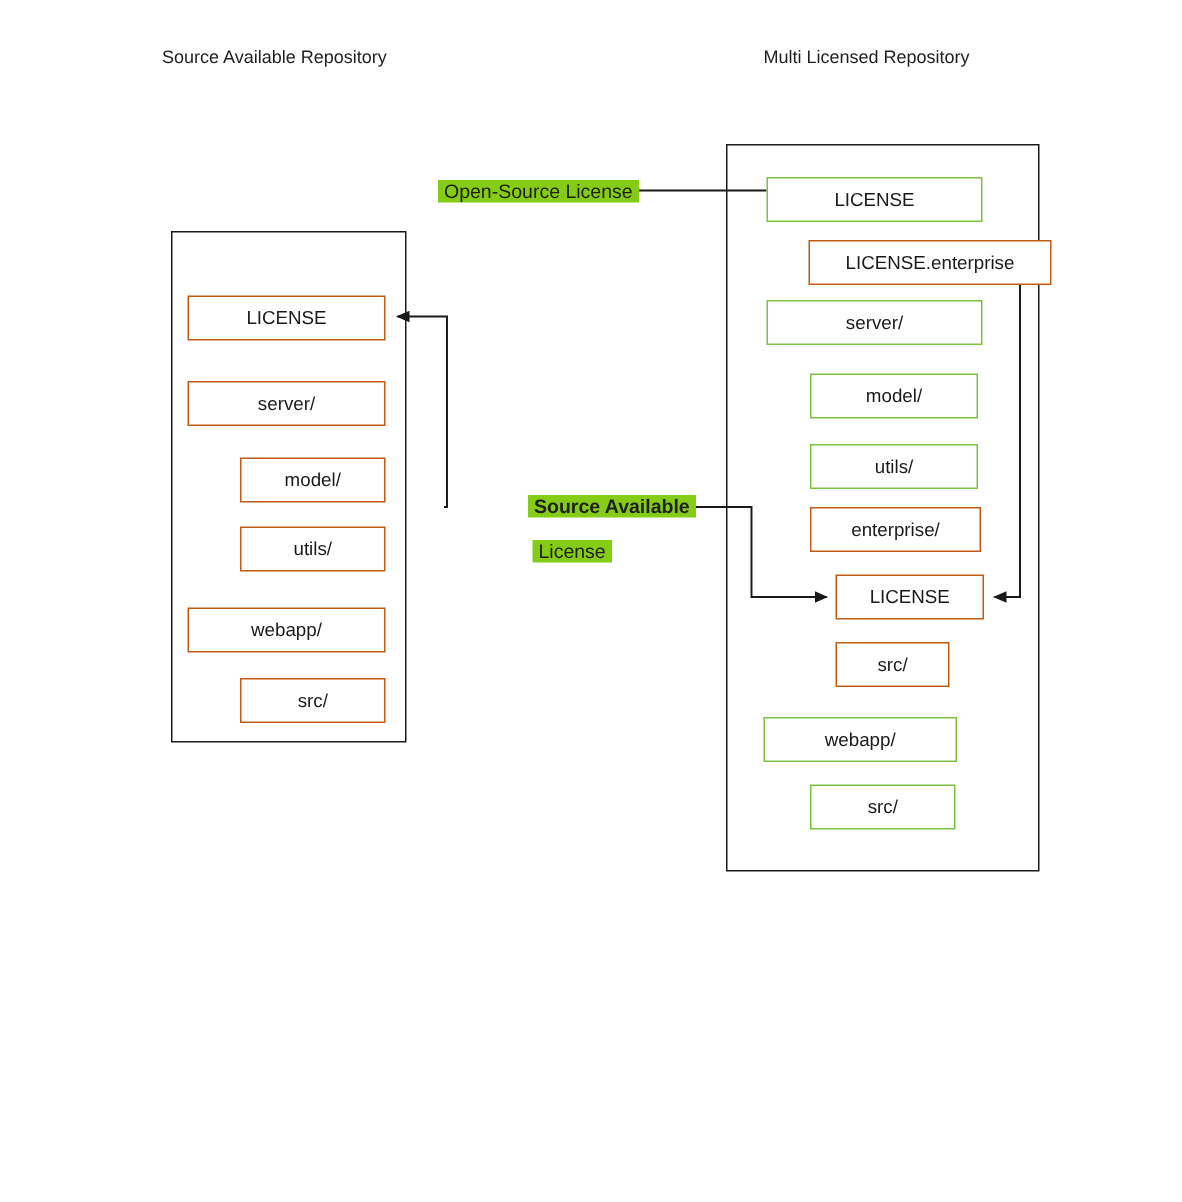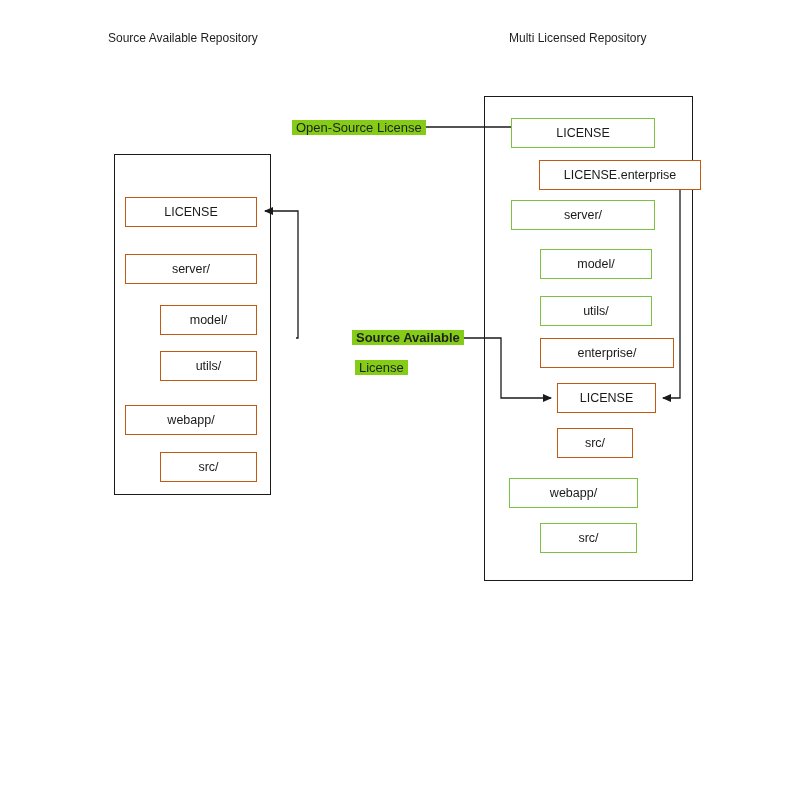--- a/index.html
+++ b/index.html
@@ -123,20 +123,20 @@
   <div class="node orange" style="left:160px; top:305px; width:97px;">model/</div>
   <div class="node orange" style="left:160px; top:351px; width:97px;">utils/</div>
   <div class="node orange" style="left:125px; top:405px; width:132px;">webapp/</div>
   <div class="node orange" style="left:160px; top:452px; width:97px;">src/</div>
 
   <div class="node green" style="left:511px; top:118px; width:144px;">LICENSE</div>
   <div class="node orange" style="left:511px; top:160px; width:162px;margin-left:28px;">LICENSE.enterprise</div>
   <div class="node green" style="left:511px; top:200px; width:144px;">server/</div>
   <div class="node green" style="left:540px; top:249px; width:112px;">model/</div>
   <div class="node green" style="left:540px; top:296px; width:112px;">utils/</div>
-  <div class="node orange" style="left:540px; top:338px; width:134px;text-align:right;">enterprise/</div>
+  <div class="node orange" style="left:540px; top:338px; width:114px;text-align:right;">enterprise/</div>
   <div class="node orange" style="left:557px; top:383px; width:99px;">LICENSE</div>
   <div class="node orange" style="left:557px; top:428px; width:76px;">src/</div>
   <div class="node green" style="left:509px; top:478px; width:129px;">webapp/</div>
   <div class="node green" style="left:540px; top:523px; width:97px;">src/</div>
 
 
 </div>
 
 </body></html>

